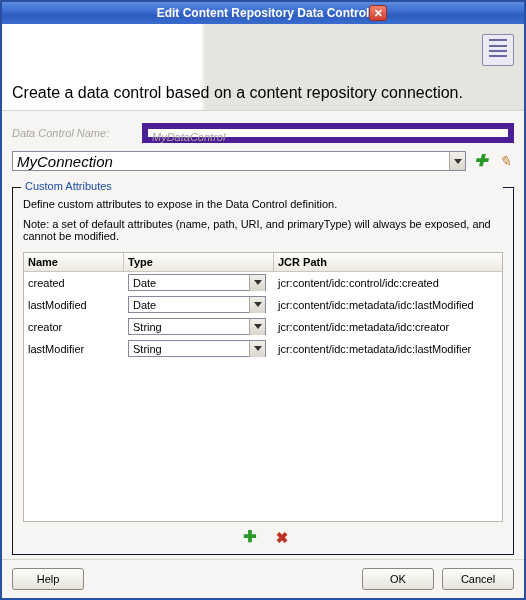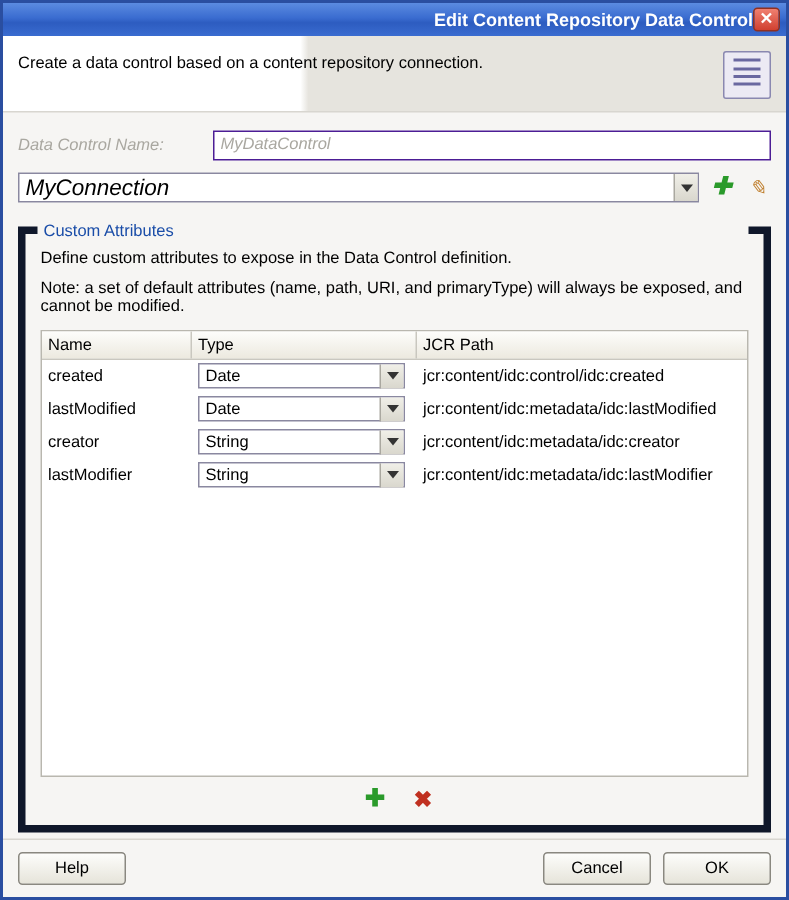--- a/index.html
+++ b/index.html
@@ -22,21 +22,21 @@
   }
   .titlebar {
     background: linear-gradient(to bottom, #5b8be0 0%, #3a6cd0 45%, #2d5cc0 60%, #3a6cd0 100%);
     color: #fff;
     font-weight: bold;
     font-size: 12px;
     height: 22px;
     display: flex;
     align-items: center;
     padding: 0 4px 0 22px;
-    justify-content: flex-end;
+    justify-content: center;
   }
   .close-btn {
     width: 18px;
     height: 16px;
     background: linear-gradient(to bottom, #f08070, #d04030);
     border: 1px solid #903020;
     border-radius: 3px;
     color: #fff;
     font-weight: bold;
     font-size: 11px;
@@ -48,23 +48,24 @@
   }
   .header-row {
     display: flex;
     align-items: flex-start;
     padding: 10px 10px 8px 10px;
     background: linear-gradient(to right, #ffffff 0%, #ffffff 38%, #e6e4de 39%, #e6e4de 100%);
     border-bottom: 1px solid #d8d6d0;
   }
   .header-text {
     flex: 1;
-    font-size: 11px;
+    font-size: 16px;
     color: #000;
     padding-top: 2px;
+    margin-top: 48px;
   }
   .header-icon {
     width: 32px;
     height: 32px;
     border: 1px solid #8a88b0;
     border-radius: 2px;
     background: #eceaf4;
     position: relative;
     margin-left: 8px;
   }
@@ -95,21 +96,21 @@
   }
   .form-label {
     width: 130px;
     padding-right: 6px;
     color: #000;
   }
   .form-label.disabled { color: #a9a7a0; }
   .field {
     flex: 1;
     height: 20px;
-    border: 1px solid #4c1d95;
+    border: 6px solid #4c1d95;
     background: #fff;
     padding: 2px 4px;
     font-size: 11px;
     color: #a9a7a0;
   }
   .combo {
     flex: 1;
     height: 20px;
     border: 1px solid #8a88a0;
     background: #fff;
@@ -152,21 +153,21 @@
   }
   .pencil-glyph { font-size: 14px; line-height: 1; color: #c08030; }
   .x-glyph {
     font-size: 15px;
     font-weight: bold;
     color: #c03020;
     line-height: 1;
   }
 
   .fieldset {
-    border: 5px solid #0f172a;
+    border: 1px solid #0f172a;
     margin-top: 8px;
     padding: 10px 10px 8px 10px;
     flex: 1;
     display: flex;
     flex-direction: column;
     min-height: 0;
   }
   .legend {
     position: relative;
     top: -18px;
@@ -186,20 +187,21 @@
     background: #fff;
     flex: 1;
     display: flex;
     flex-direction: column;
     min-height: 0;
   }
   .thead {
     display: flex;
     background: linear-gradient(to bottom, #fdfdfb, #ece9df);
     border-bottom: 1px solid #c9c7bf;
+    font-weight: bold;
   }
   .th, .td {
     padding: 3px 4px;
     font-size: 11px;
     text-align: left;
     overflow: hidden;
     white-space: nowrap;
   }
   .th { border-right: 1px solid #c9c7bf; }
   .th:last-child { border-right: none; }
@@ -376,18 +378,18 @@
           <span class="x-glyph">✖</span>
         </div>
       </div>
     </div>
 
   </div>
 
   <div class="footer">
     <div class="btn">Help</div>
     <div class="footer-right">
+      <div class="btn">OK</div>
       <div class="btn">Cancel</div>
-      <div class="btn">OK</div>
     </div>
   </div>
 
 </div>
 
 </body></html>

